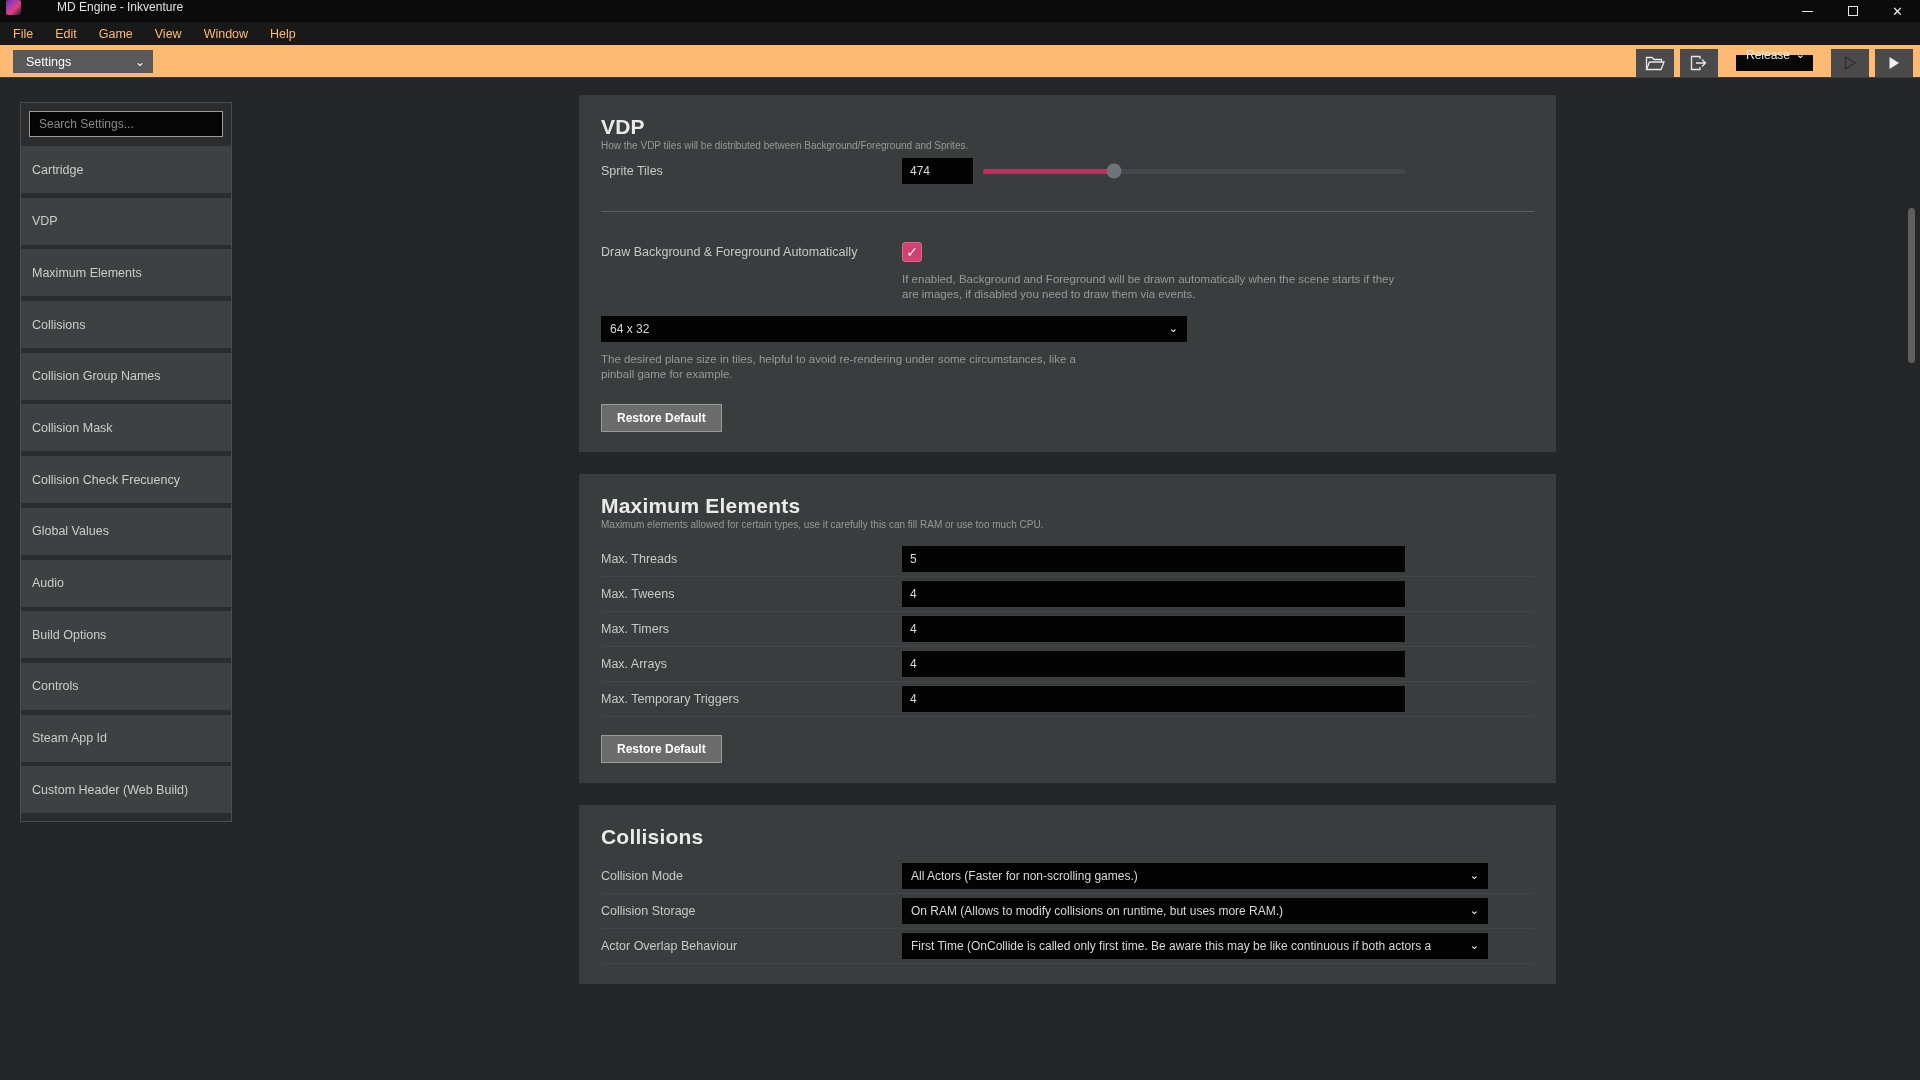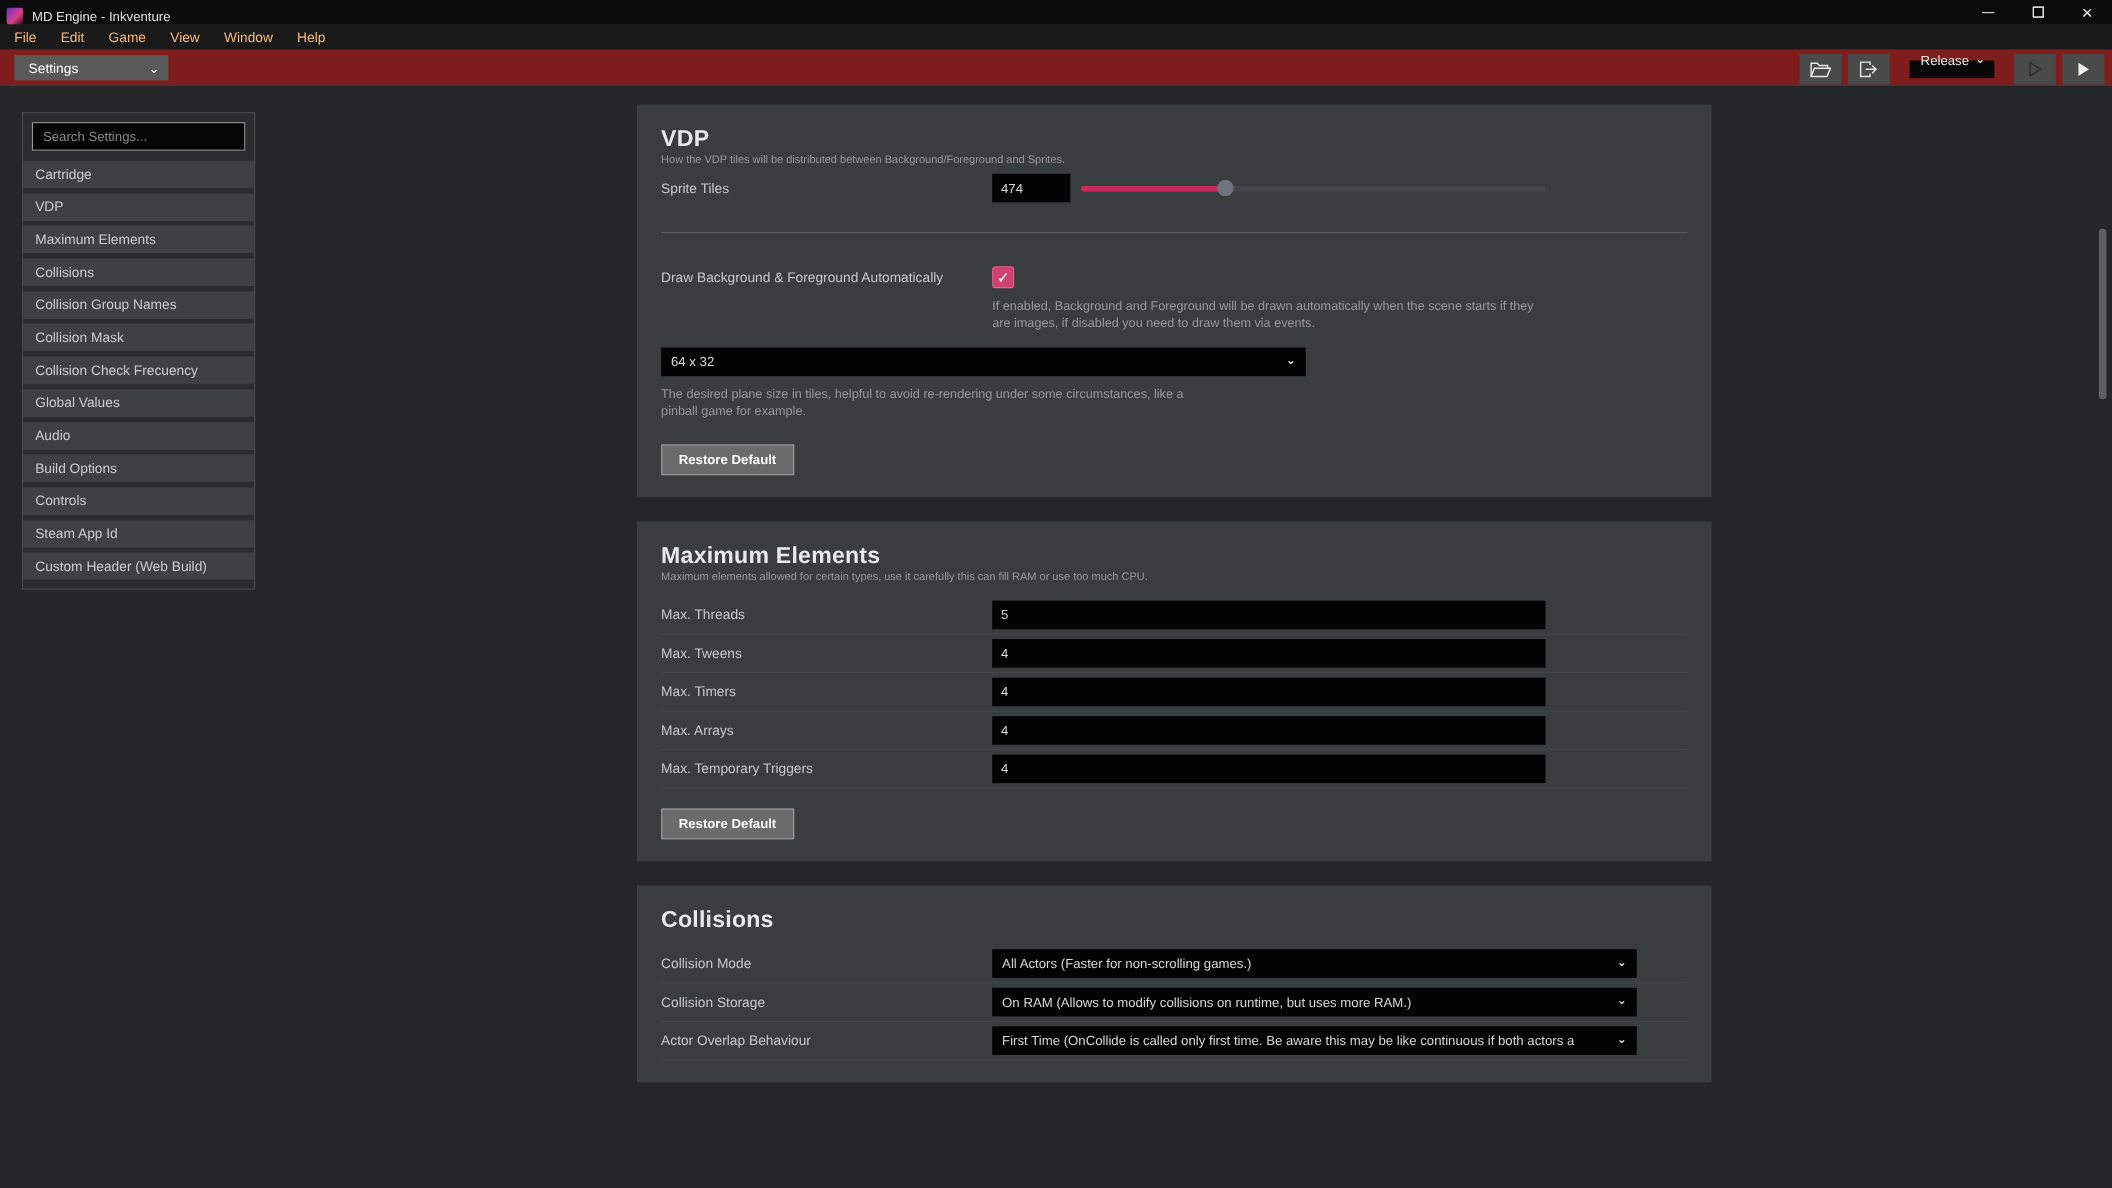--- a/index.html
+++ b/index.html
@@ -4,57 +4,57 @@
 <style>
   * { margin:0; padding:0; box-sizing:border-box; }
   html,body { width:1920px; height:1080px; overflow:hidden; }
   body {
     font-family:"Liberation Sans","DejaVu Sans",sans-serif;
     background:#242627; color:#cccccc; font-size:12.5px;
     -webkit-font-smoothing:antialiased;
   }
 
   
-  .titlebar { height:22px; background:#0b0b0b; display:flex; align-items:flex-end; padding-left:6px; }
+  .titlebar { height:22px; background:#0b0b0b; display:flex; align-items:flex-start; padding-left:6px;gap:28px; }
   .app-icon { width:15px; height:15px; border-radius:2px; margin-right:8px;
     background:linear-gradient(135deg,#6b2fa0 0%,#a93bb0 35%,#e0407a 60%,#1d1430 100%); }
   .win-title { color:#e2e2e2; font-size:12px; }
   .win-controls { margin-left:auto; display:flex; height:100%; }
   .win-btn { width:45px; height:100%; display:flex; align-items:center; justify-content:center; color:#e8e8e8; cursor:default; }
   .min-glyph { width:11px; height:1px; background:#e8e8e8; display:block; }
   .restore-glyph { position:relative; width:10px; height:10px; display:block; }
   .restore-glyph::before { content:""; position:absolute; left:0; bottom:0; width:8px; height:8px; border:1px solid #e8e8e8; }
   .restore-glyph::after { content:""; position:absolute; right:0; top:0; width:8px; height:8px; border:1px solid #e8e8e8; }
   .close-glyph { font-size:13px; line-height:1; }
 
   
   .menubar { height:23px; background:#191919; display:flex; align-items:center; padding-left:2px; }
   .menu-item { padding:0 11px; color:#fdba74; font-size:12.5px; height:100%; display:flex; align-items:center; }
 
   
-  .toolbar { height:33px; background:#7f1d1d; border-bottom:1px solid #3c3c3e; display:flex; align-items:center; position:relative; }
+  .toolbar { height:33px; background:#fdba74; border-bottom:1px solid #3c3c3e; display:flex; align-items:center; position:relative; }
   .mode-select { position:absolute; left:13px; top:5px; width:140px; height:23px; background:#595959;
     display:flex; align-items:center; padding:0 8px 0 13px; color:#ffffff; font-size:12.5px; }
   .mode-select .chev { margin-left:auto; font-size:12px; color:#fff; line-height:0.5; }
   .toolbar-right { position:absolute; right:7px; top:4px; display:flex; align-items:center; height:28px; }
   .tool-btn { width:38px; height:28px; background:#4a4a4a; display:flex; align-items:center; justify-content:center; margin-left:6px; }
   .build-select { width:77px; height:16px; background:#080808; color:#e8e8e8; display:flex; align-items:center;
     padding:0 8px 16px 10px; margin-left:18px; font-size:12px; }
   .build-select .chev { margin-left:auto; font-size:11px; line-height:0.5; color:#fff; }
   .play-gap { margin-left:18px !important; }
 
   
   .content { position:relative; height:1002px; }
 
   
   .sidebar { position:absolute; left:20px; top:24px; width:212px; background:#2a2c2d; border:1px solid #4a4c4d; padding-bottom:8px; }
   .search-input { display:block; width:194px; height:26px; margin:8px auto 9px auto; background:#050505;
     border:1px solid #989898; color:#cfcfcf; font-size:12px; padding:0 9px; font-family:inherit; outline:none; }
   .search-input::placeholder { color:#8a8a8a; }
-  .side-item { height:25px; margin-bottom:4.7px; background:#3e4142; display:flex; align-items:center;
+  .side-item { height:47px; margin-bottom:4.7px; background:#3e4142; display:flex; align-items:center;
     padding-left:11px; color:#cccccc; font-size:12.5px; }
   .side-item:last-child { margin-bottom:0; }
 
   
   .main { position:absolute; left:579px; top:17px; width:977px; }
   .panel { background:#3a3d3e; padding:20px 22px; margin-bottom:22px; }
   .panel h1 { color:#eaeaea; font-size:21px; line-height:24px; font-weight:bold; letter-spacing:0.2px; }
   .panel .desc { color:#989898; font-size:10px; line-height:14px; }
 
   .frow { display:flex; align-items:center; min-height:36px; }

